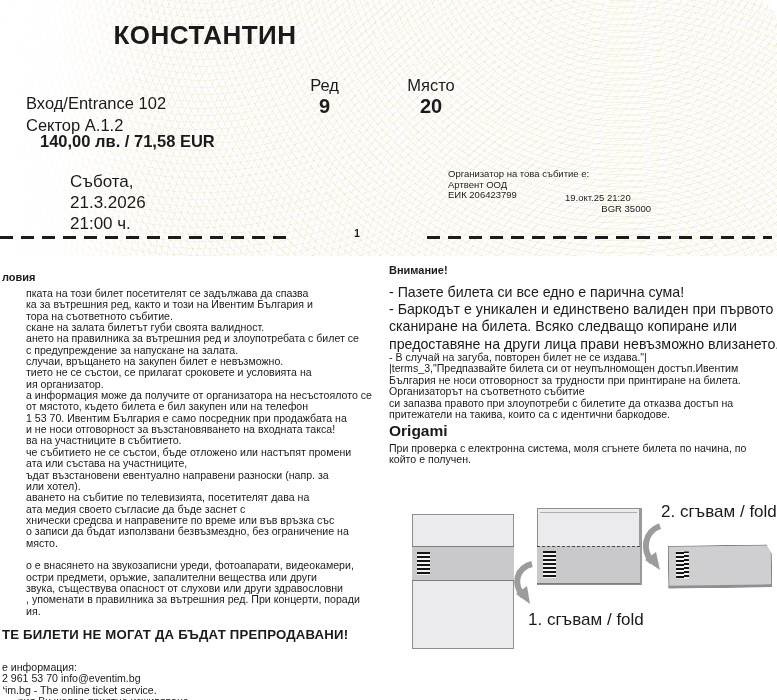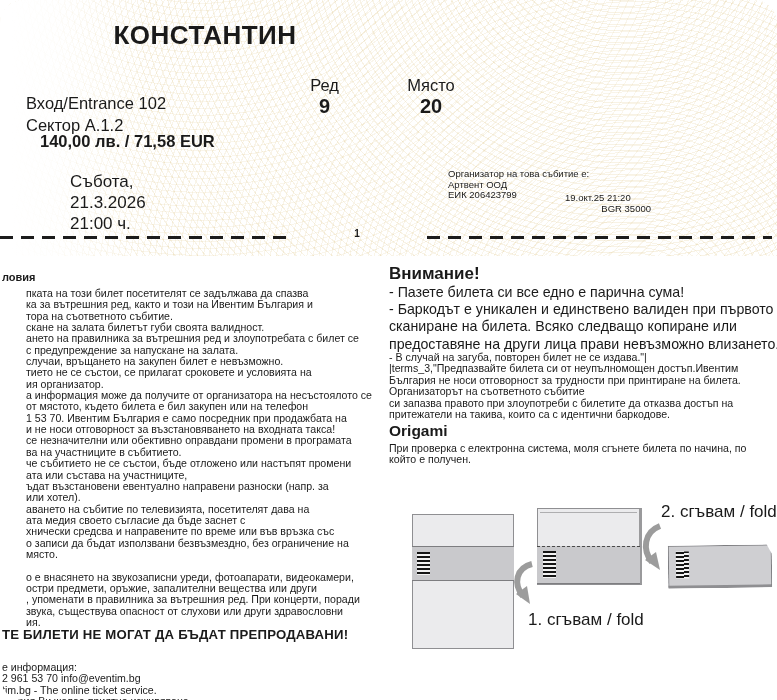--- a/index.html
+++ b/index.html
@@ -28,21 +28,21 @@
   .dashL{left:0;top:236px;width:288px;}
   .dashR{left:427px;top:236px;width:345px;}
   .pagenum{left:350px;top:228px;width:14px;text-align:center;font-size:10px;font-weight:bold;}
   
   .termshead{left:2px;top:271px;font-size:11px;font-weight:bold;}
   .termslines{left:2px;top:288px;width:390px;font-size:10.6px;line-height:11.35px;white-space:nowrap;}
   .termslines div{min-height:11.35px;margin-left:24px;}
   .capsnotice{left:2px;top:627px;font-size:13.2px;letter-spacing:.2px;white-space:nowrap;}
   .footerlines{left:2px;top:662px;font-size:10.6px;line-height:11.3px;white-space:nowrap;}
   
-  .attnhead{left:389px;top:264px;font-size:17px;font-weight:bold;}
+  .attnhead{left:389px;top:264px;font-size:11px;font-weight:bold;}
   .attnlines{left:389px;top:284px;width:388px;font-size:14.2px;line-height:17.2px;white-space:nowrap;}
   .attnsmall{left:389px;top:352px;width:388px;font-size:10.6px;line-height:11.4px;white-space:nowrap;}
   .origamihead{left:389px;top:422px;font-size:15.5px;font-weight:bold;}
   .origamilines{left:389px;top:443px;width:388px;font-size:10.6px;line-height:11.4px;white-space:nowrap;}
   .foldlbl{font-size:17px;white-space:nowrap;}
   .fold2{left:661px;top:502px;}
   .fold1{left:528px;top:610px;}
   
   .tik{background:#ebebed;border:1px solid #8f8f92;}
   .tik-unfolded{left:412px;top:514px;width:100px;height:133px;}
@@ -111,36 +111,35 @@
       <div>скане на залата билетът губи своята валидност.</div>
       <div>ането на правилника за вътрешния ред и злоупотребата с билет се</div>
       <div>с предупреждение за напускане на залата.</div>
       <div>случаи, връщането на закупен билет е невъзможно.</div>
       <div>тието не се състои, се прилагат сроковете и условията на</div>
       <div>ия организатор.</div>
       <div>а информация може да получите от организатора на несъстоялото се</div>
       <div>от мястото, където билета е бил закупен или на телефон</div>
       <div>1 53 70. Ивентим България е само посредник при продажбата на</div>
       <div>и не носи отговорност за възстановяването на входната такса!</div>
-      <div>се незначителни или обективно оправдани промени в програмата</div>
       <div>ва на участниците в събитието.</div>
       <div>че събитието не се състои, бъде отложено или настъпят промени</div>
       <div>ата или състава на участниците,</div>
       <div>ъдат възстановени евентуално направени разноски (напр. за</div>
       <div>или хотел).</div>
       <div>аването на събитие по телевизията, посетителят дава на</div>
       <div>ата медия своето съгласие да бъде заснет с</div>
       <div>хнически средсва и направените по време или във връзка със</div>
       <div>о записи да бъдат използвани безвъзмездно, без ограничение на</div>
       <div>място.</div>
       <div></div>
       <div>о е внасянето на звукозаписни уреди, фотоапарати, видеокамери,</div>
       <div>остри предмети, оръжие, запалителни вещества или други</div>
+      <div>звука, съществува опасност от слухови или други здравословни</div>
       <div>, упоменати в правилника за вътрешния ред. При концерти, поради</div>
-      <div>звука, съществува опасност от слухови или други здравословни</div>
       <div>ия.</div>
     </div>
   <div class="abs b capsnotice">ТЕ БИЛЕТИ НЕ МОГАТ ДА БЪДАТ ПРЕПРОДАВАНИ!</div>
   <div class="abs footerlines">
       <div>е информация:</div>
       <div>2 961 53 70  info@eventim.bg</div>
       <div>tim.bg - The online ticket service.</div>
       <div>лгария Ви желае приятно изживяване</div>
     </div>
 

